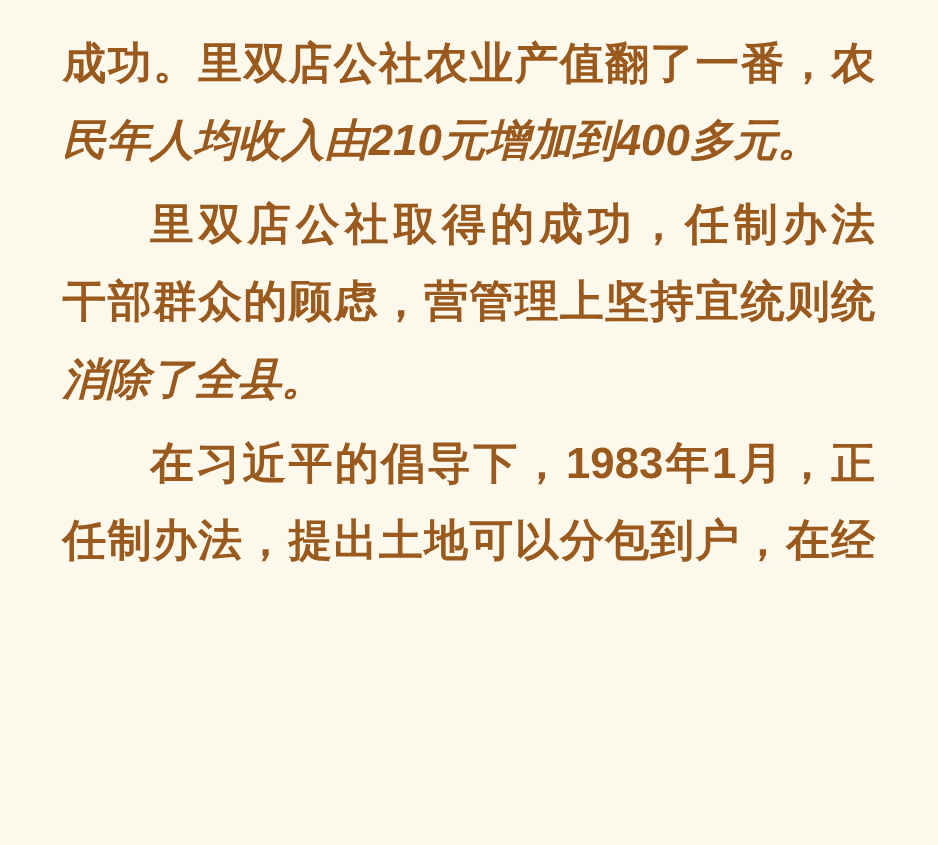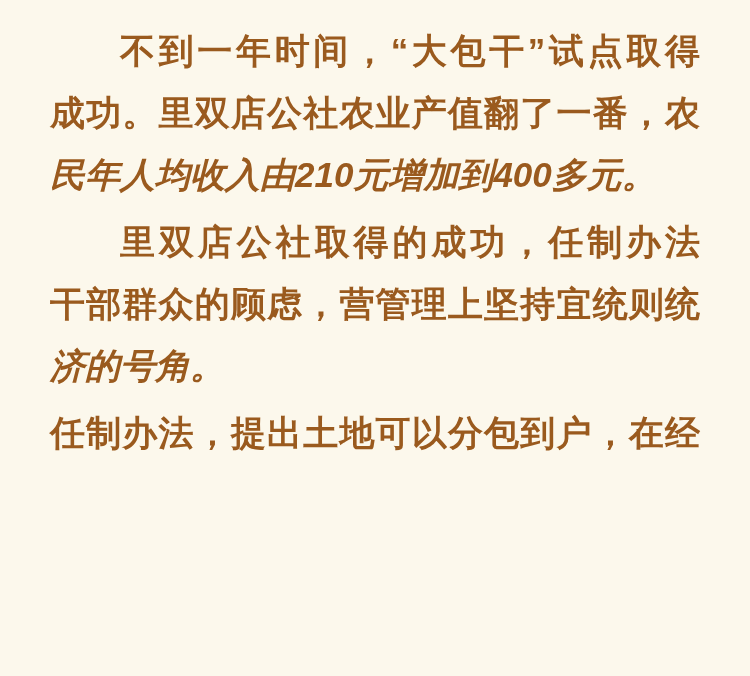--- a/index.html
+++ b/index.html
@@ -40,28 +40,28 @@
     text-align-last: left;
     font-style: italic;
   }
 </style>
 </head>
 <body>
 
 <main class="article">
 
   <section class="paragraph">
-    <div class="line first">不到一年时间，“大包干”试点取得</div>
     <div class="line">成功。里双店公社农业产值翻了一番，农</div>
     <div class="line last">民年人均收入由210元增加到400多元。</div>
   </section>
 
   <section class="paragraph">
     <div class="line first">里双店公社取得的成功，任制办法</div>
     <div class="line">干部群众的顾虑，营管理上坚持宜统则统</div>
-    <div class="line last">济的号角。</div>
+    <div class="line last">消除了全县。</div>
   </section>
 
   <section class="paragraph">
+    <div class="line first">在习近平的倡导下，1983年1月，正</div>
     <div class="line">任制办法，提出土地可以分包到户，在经</div>
   </section>
 
 </main>
 
 </body></html>

